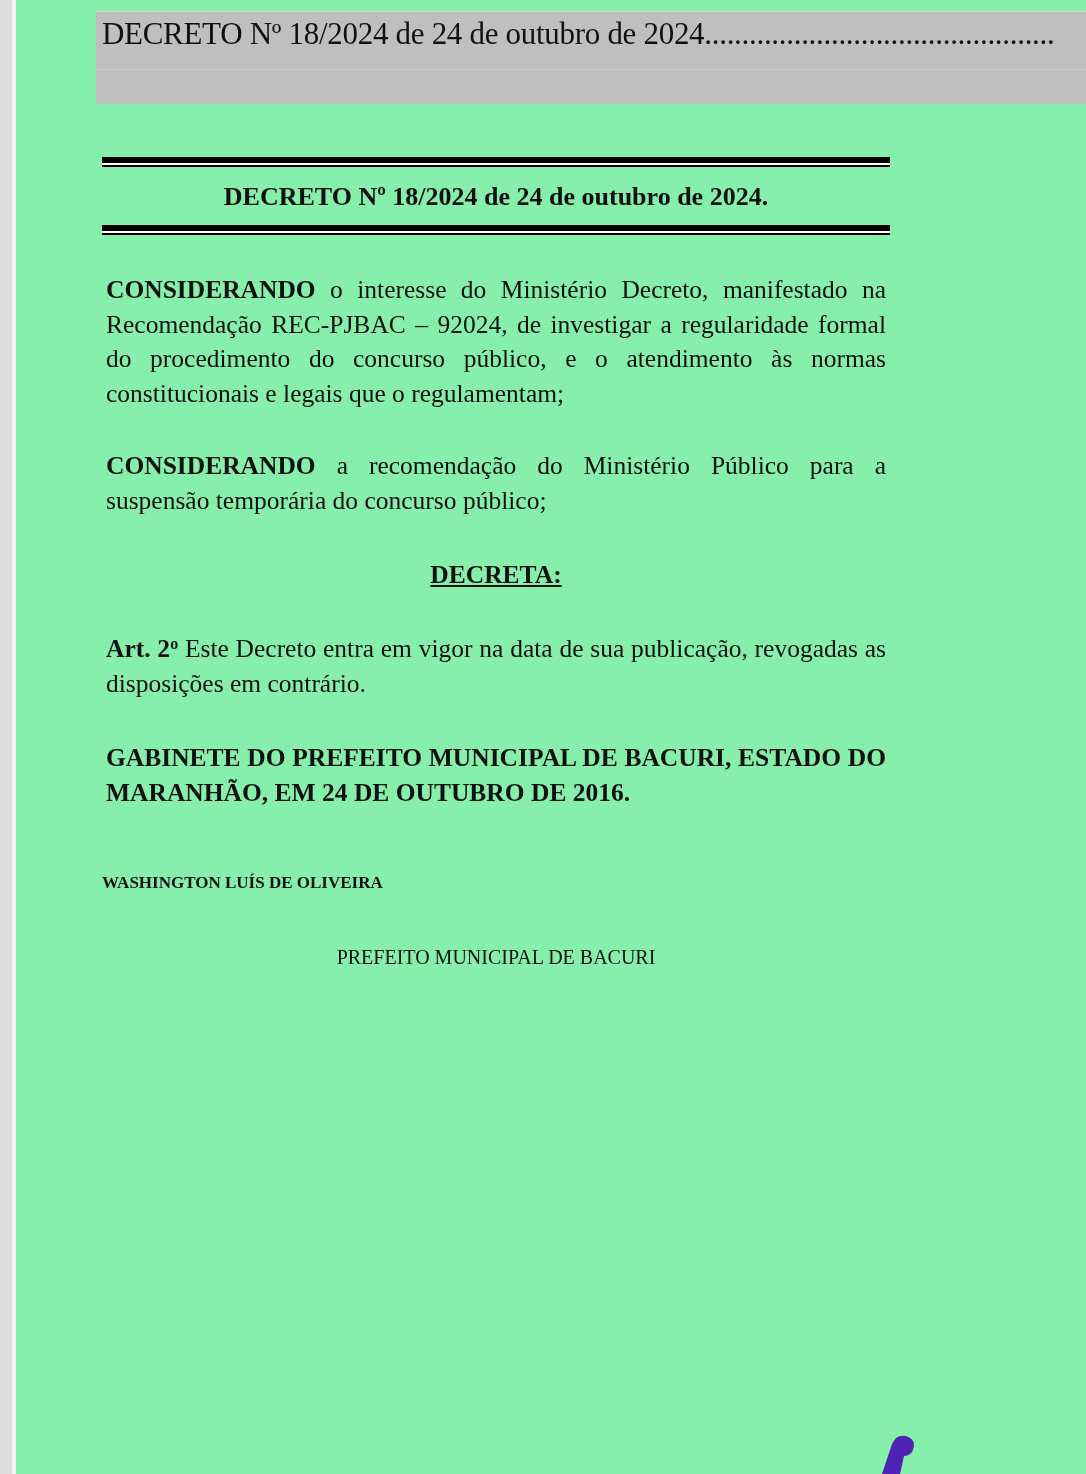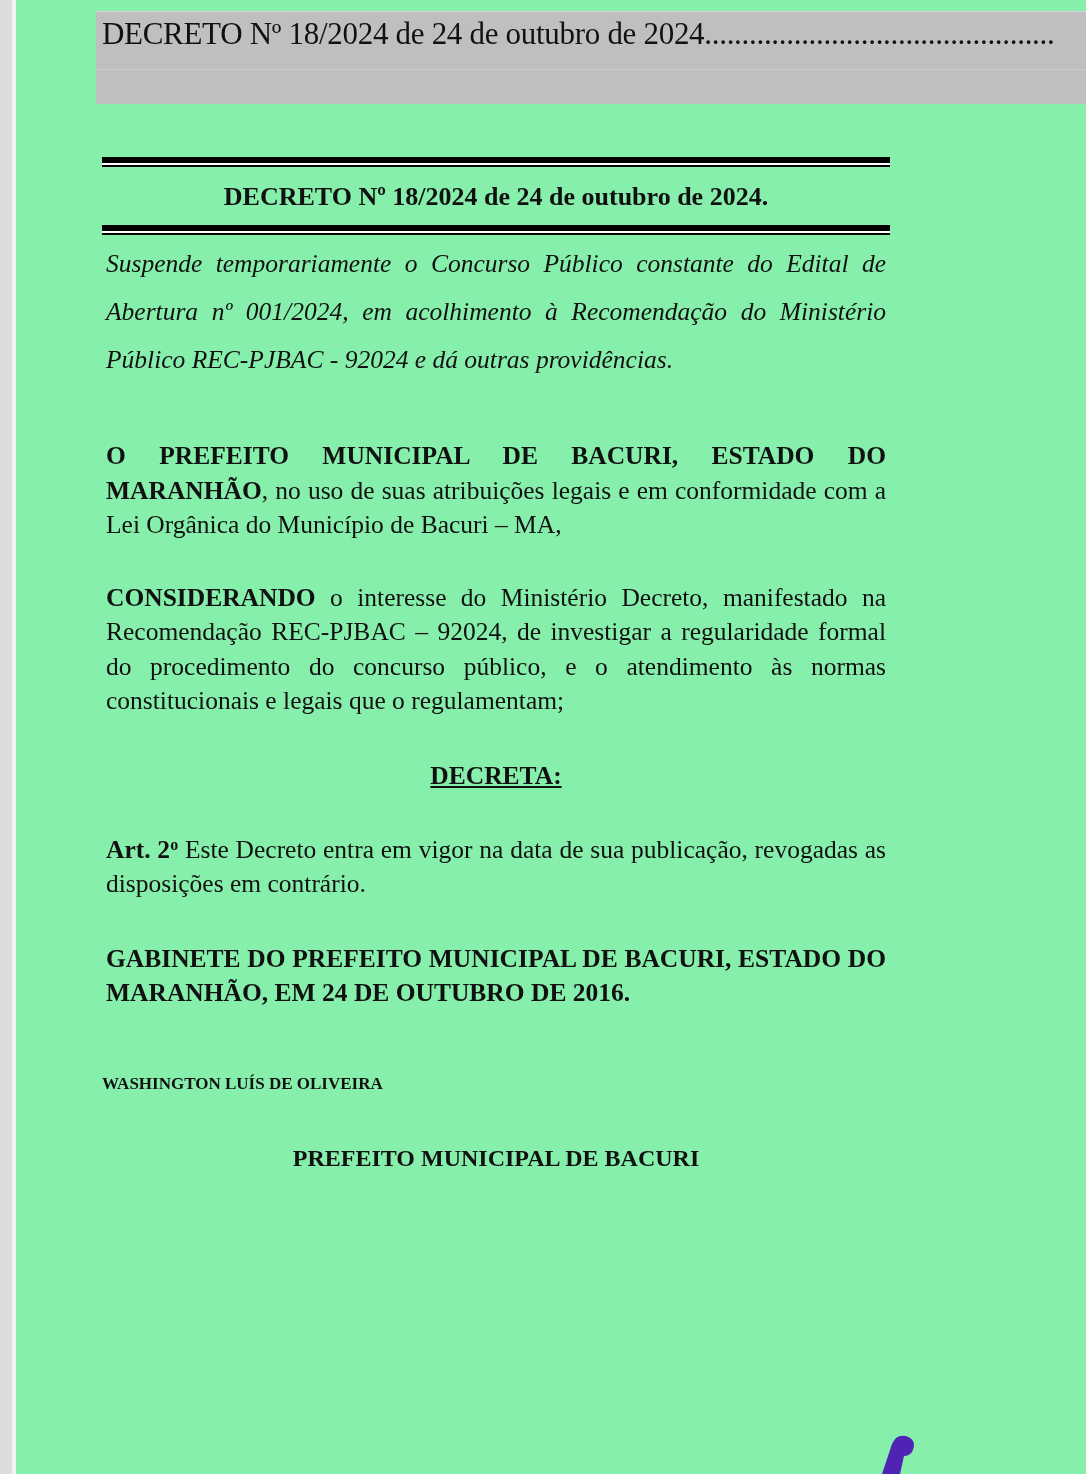--- a/index.html
+++ b/index.html
@@ -110,24 +110,23 @@
     .p-closing { margin-top: 40px; font-weight: bold; text-align-last: left; }
     .signature-name {
       text-align: left;
       font-weight: bold;
       font-size: 17px;
       margin-top: 56px;
       line-height: 34px;
     }
     .signature-role {
       text-align: center;
-      font-size: 24px;
+      font-size: 20px;
       margin-top: 40px;
       line-height: 34px;
-      font-weight: bold;
     }
     sup.ord { font-size: 16px; vertical-align: 8px; line-height: 0; }
     .pen-mark {
       position: absolute;
       left: 876px;
       top: 1434px;
       width: 48px;
       height: 40px;
     }
   </style>
@@ -151,30 +150,29 @@
         <div class="rule-gap"></div>
         <div class="rule-thin"></div>
     </div>
     <div class="title">DECRETO Nº 18/2024 de 24 de outubro de 2024.</div>
     <div class="rule-block">
       <div class="rule-thick"></div>
         <div class="rule-gap"></div>
         <div class="rule-thin"></div>
     </div>
 
-    <div class="ementa">Suspende temporariamente o Concurso Público constante do Edital de Abertura nº 001/2024, em acolhimento à Recomendação do Ministério Público REC-PJBAC - 92024 e dá outras providências.</div>
 
-    <div class="para p-preamble">
-      <b>O PREFEITO MUNICIPAL DE BACURI, ESTADO DO MARANHÃO</b><span>, no uso de suas atribuições legais e em conformidade com a Lei Orgânica do Município de Bacuri – MA,</span>
-    </div>
 
     <div class="para p-cons1">
       <b>CONSIDERANDO</b><span> o interesse do Ministério Decreto, manifestado na Recomendação REC-PJBAC – 92024, de investigar a regularidade formal do procedimento do concurso público, e o atendimento às normas constitucionais e legais que o regulamentam;</span>
     </div>
 
+    <div class="para p-cons2">
+      <b>CONSIDERANDO</b><span> a recomendação do Ministério Público para a suspensão temporária do concurso público;</span>
+    </div>
 
     <div class="decreta">DECRETA:</div>
 
 
     <div class="para p-art2">
       <b><span>Art. 2</span><sup class="ord">o</sup></b><span> Este Decreto entra em vigor na data de sua publicação, revogadas as disposições em contrário.</span>
     </div>
 
     <div class="para p-closing">GABINETE DO PREFEITO MUNICIPAL DE BACURI, ESTADO DO MARANHÃO, EM 24 DE OUTUBRO DE 2016.</div>
 

